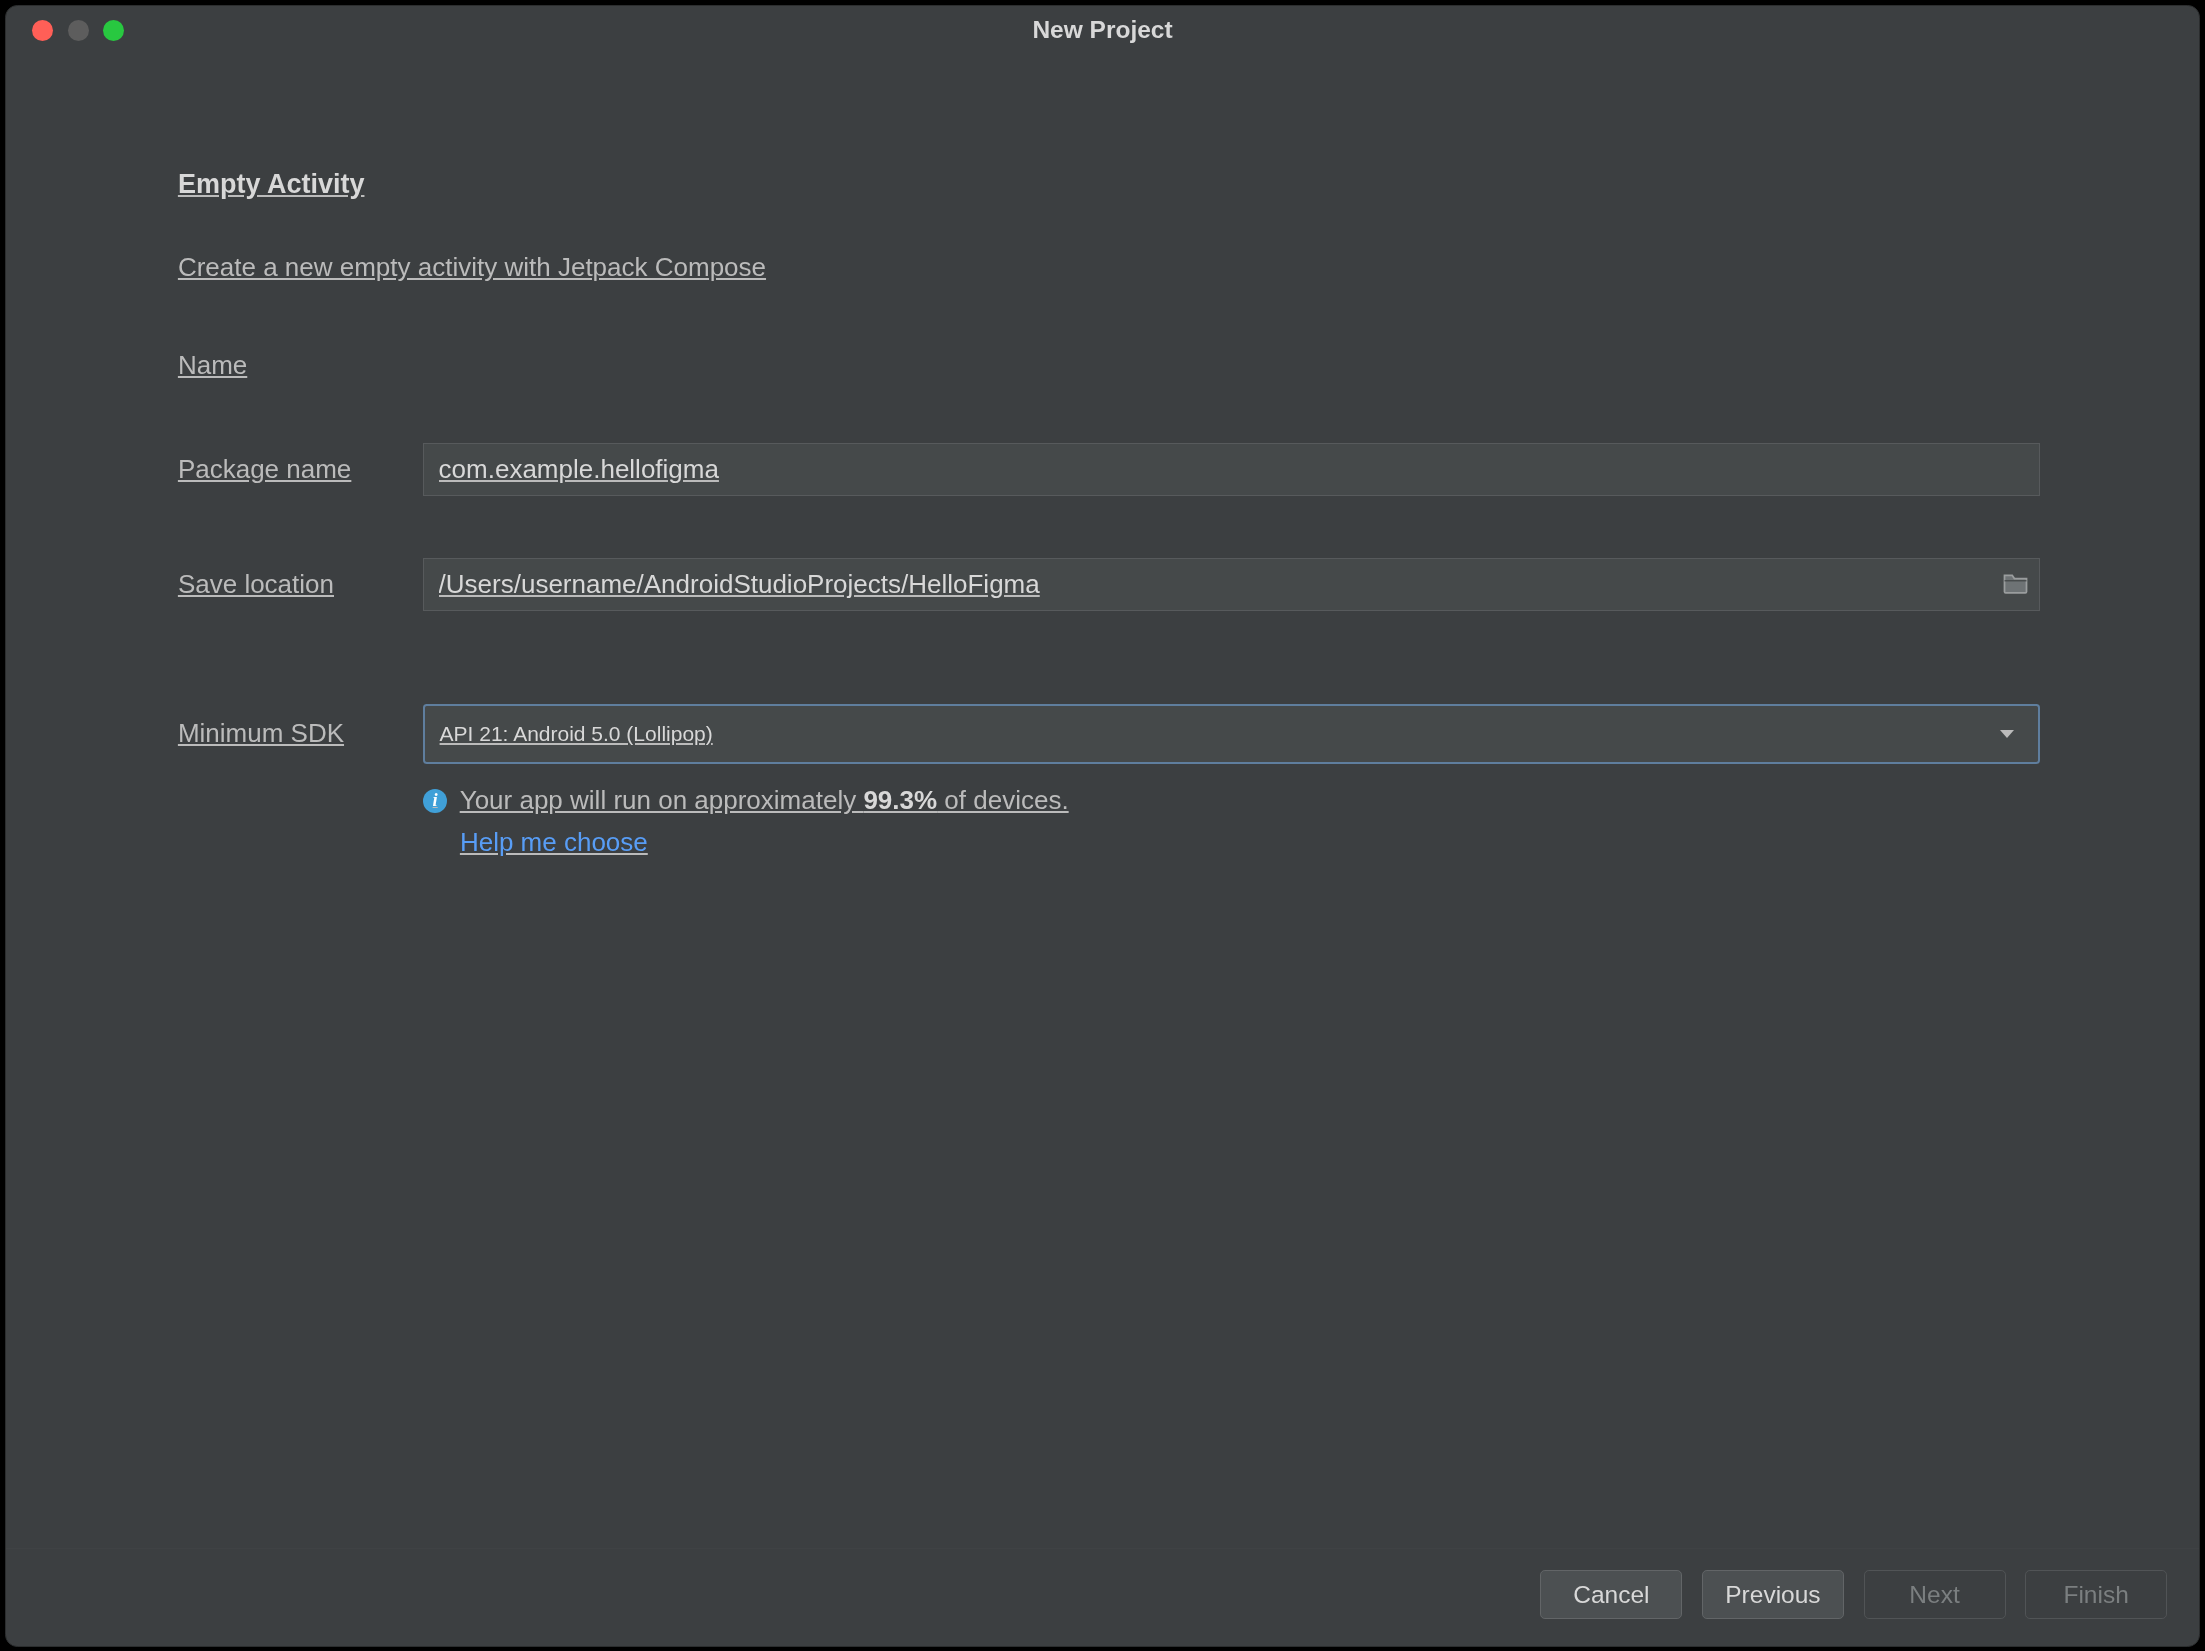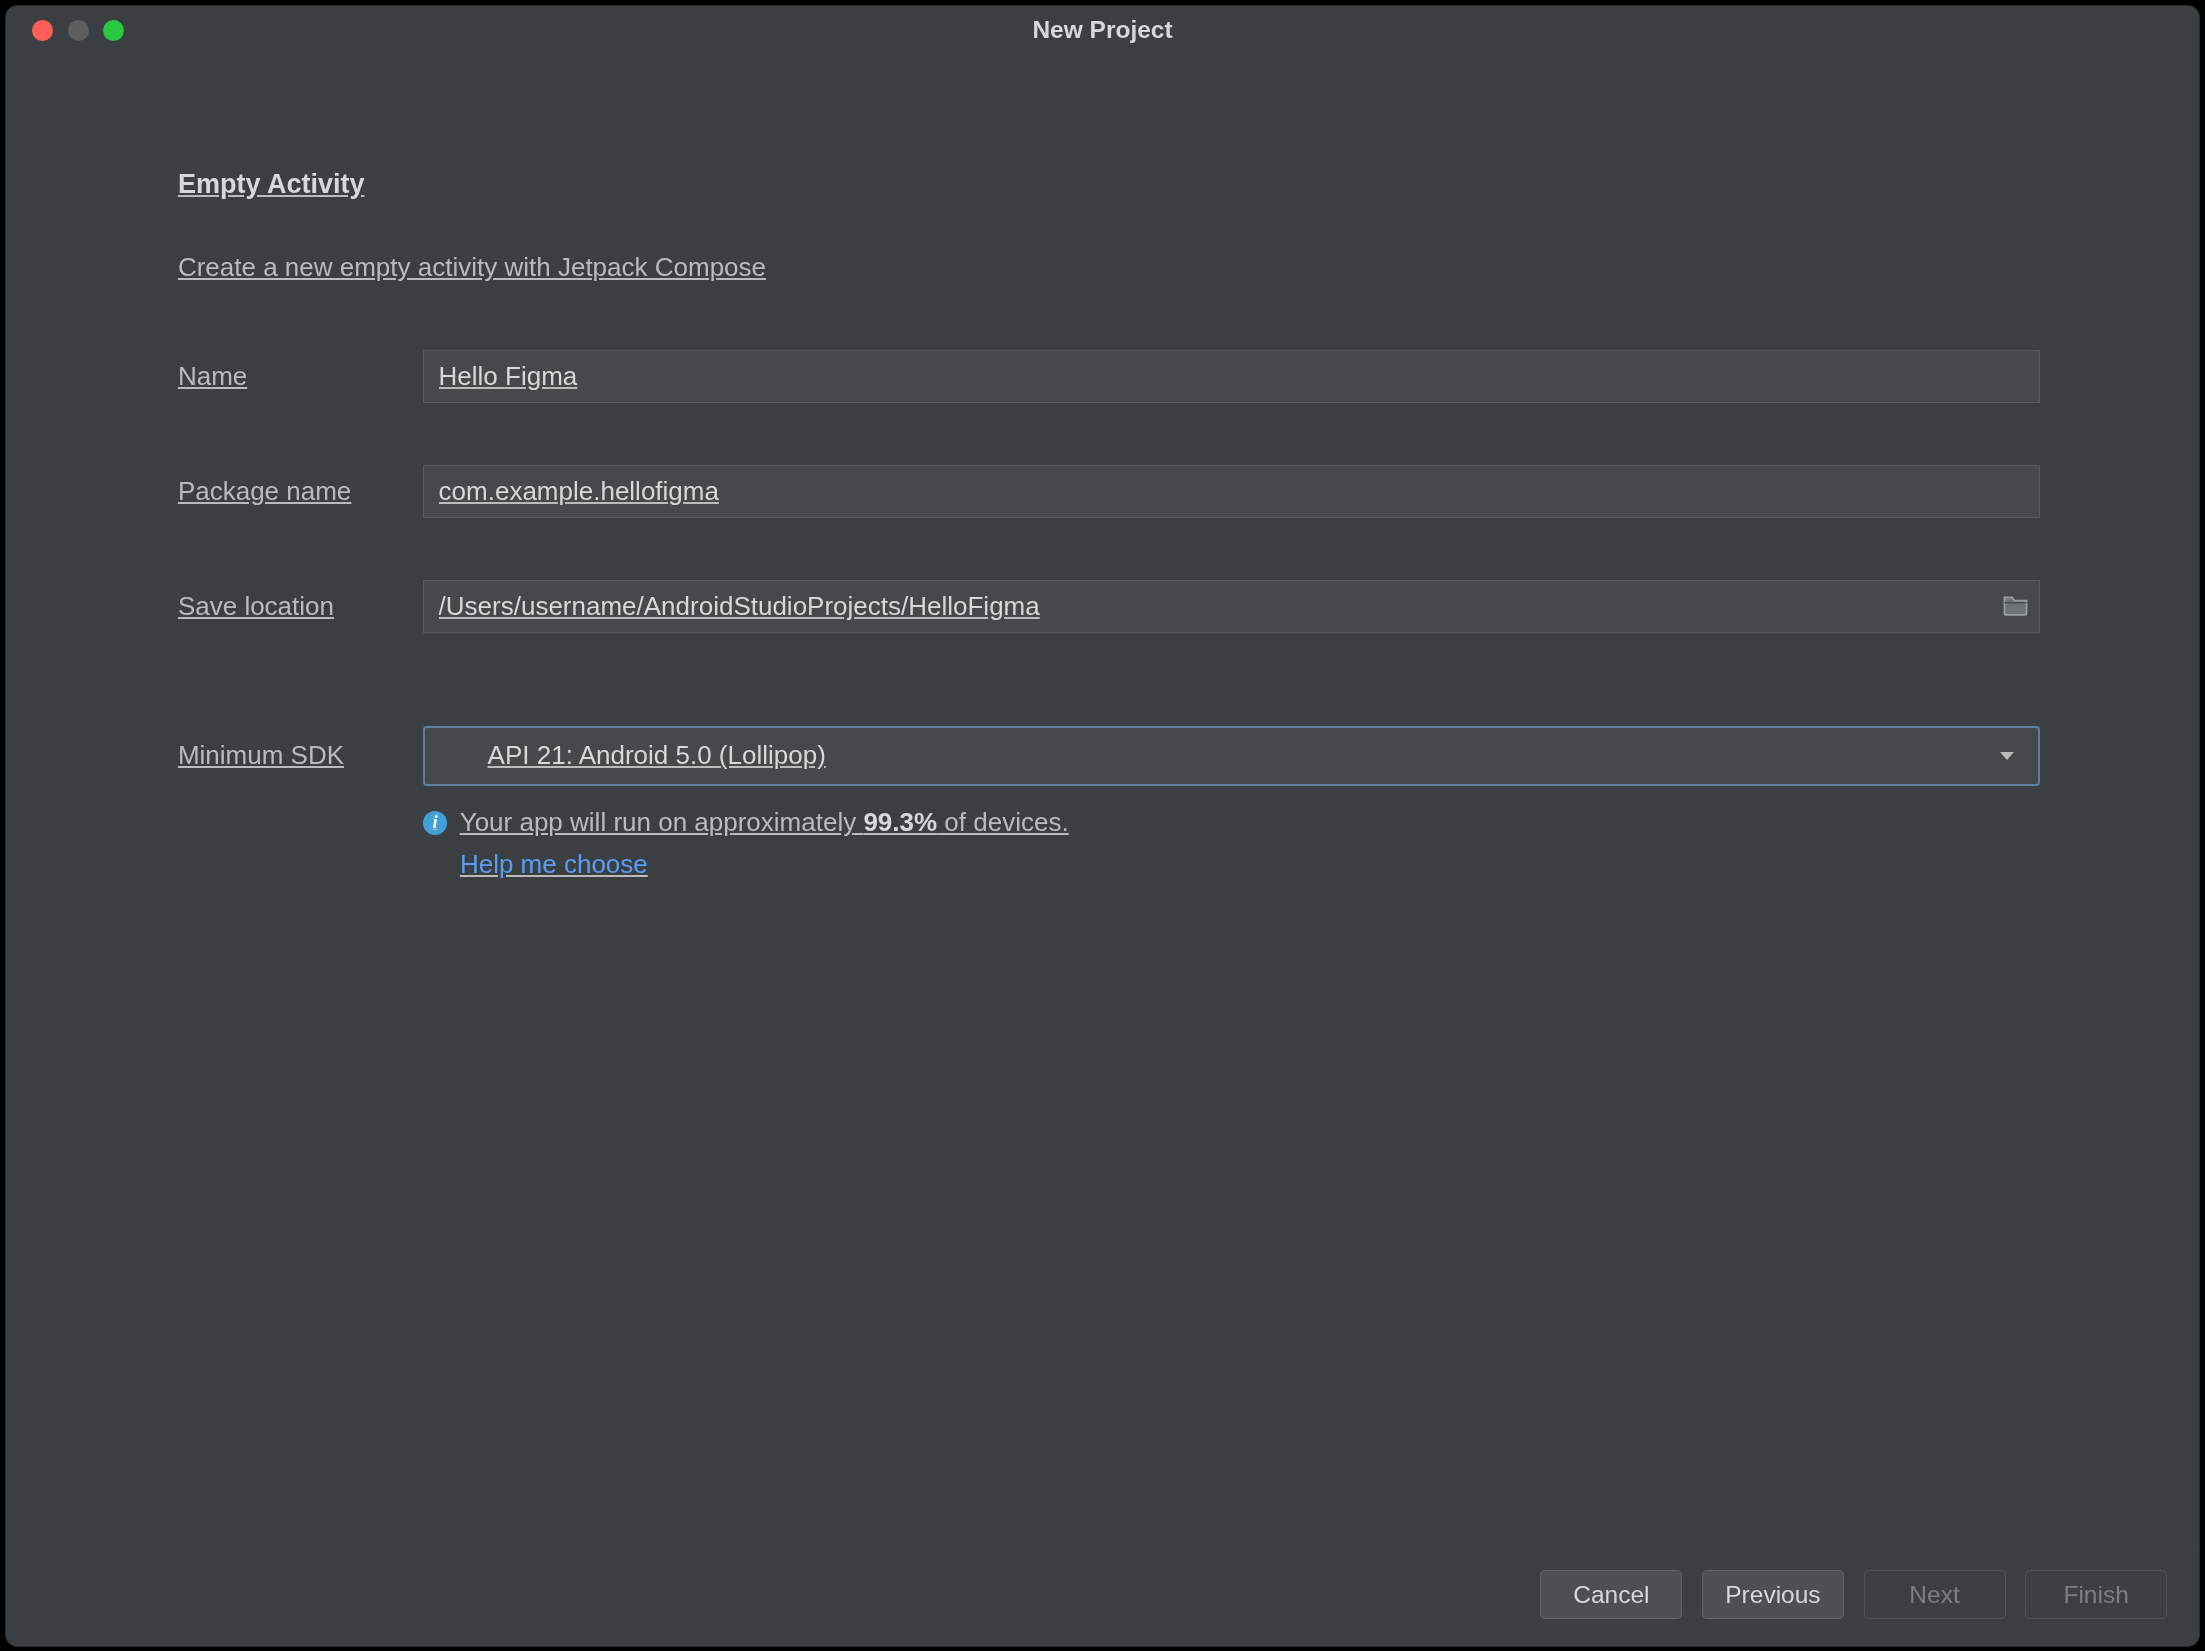--- a/index.html
+++ b/index.html
@@ -97,21 +97,21 @@
   }
   .select{
     display:flex;align-items:center;
     border:2.5px solid var(--focus-border);
     background:var(--input-bg);
     position:relative;
     cursor:default;
     height:60px;
     border-radius:3.7px;
   }
-  .select .sel-text{flex:1;font-size:26px;color:var(--text-strong);margin-left:48px;}
+  .select .sel-text{flex:1;font-size:21px;color:var(--text-strong);}
   .chevron{
     width:0;height:0;
     border-left:7.4px solid transparent;
     border-right:7.4px solid transparent;
     border-top:8.6px solid var(--text);
     margin-right:9.8px;
   }
   .folder-icon{
     position:absolute;right:11px;
     color:#9a9d9e;
@@ -177,23 +177,20 @@
   </div>
 
   <div class="content">
     <div class="heading">Empty Activity</div>
     <div class="subheading">Create a new empty activity with Jetpack Compose</div>
 
     <div class="form">
 
       <div class="row">
         <div class="label">Name</div>
-        <div class="field">
-          <input class="txt" type="text" value="Hello Figma" style="">
-        </div>
       </div>
 
       <div class="row">
         <div class="label">Package name</div>
         <div class="field">
           <input class="txt" type="text" value="com.example.hellofigma" style="">
         </div>
       </div>
 
       <div class="row">

